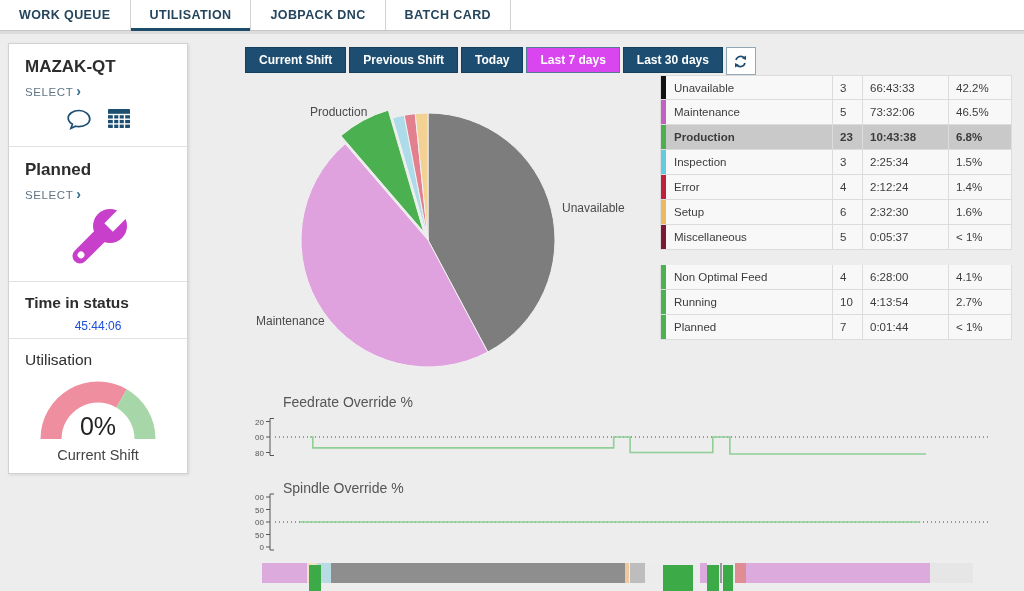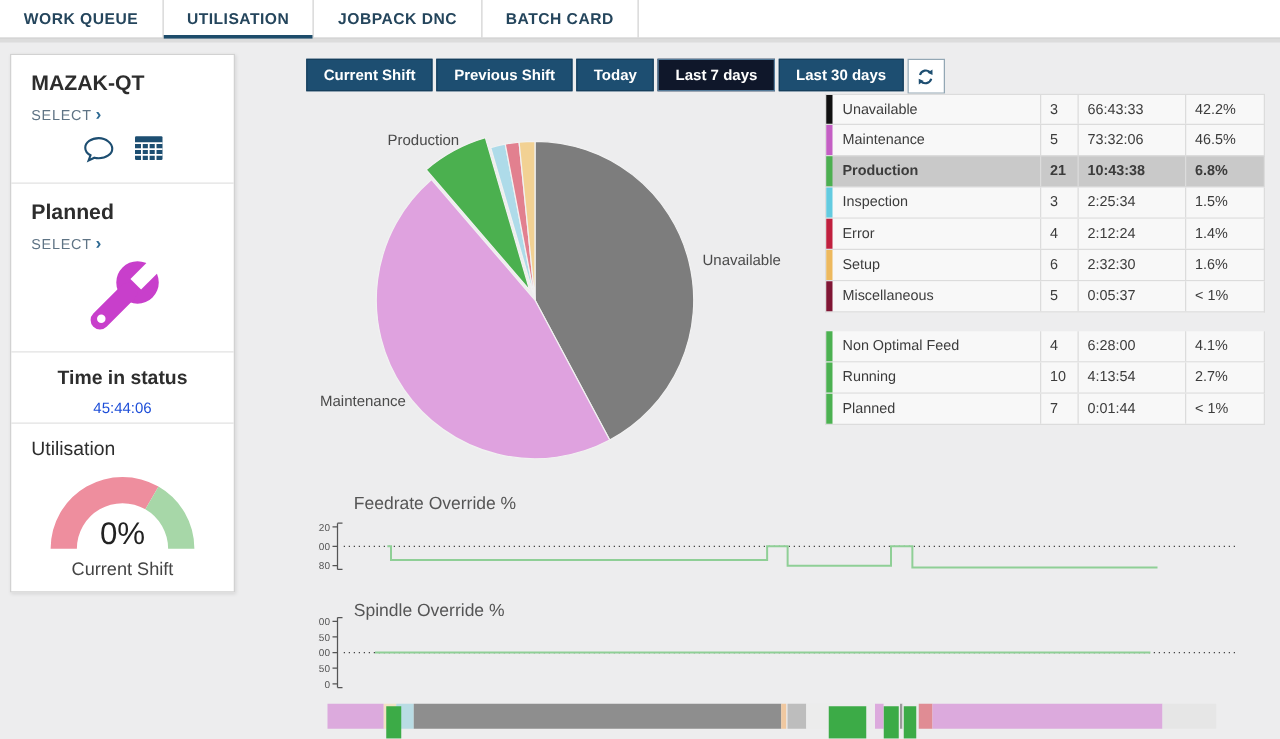--- a/index.html
+++ b/index.html
@@ -25,21 +25,21 @@
   .iconrow{display:flex;justify-content:center;gap:15px;margin-top:9px;}
   .iconrow svg{cursor:pointer;}
   .wrenchwrap{text-align:center;margin-top:0px;}
   .timeval{text-align:center;font-size:12px;color:#1d4ed8;margin-top:7px;}
   .gaugewrap{text-align:center;margin-top:4px;}
   .gaugecap{font-size:14.5px;color:#444;margin-top:-2px;}
 
   
   .toolbar{position:absolute;left:245px;top:47px;display:flex;gap:3px;}
   .tbtn{height:26px;padding:0 13px;background:#1d4e71;border:1px solid #163f5c;color:#fff;font-size:12px;font-weight:700;font-family:"Liberation Sans",sans-serif;cursor:pointer;white-space:nowrap;}
-  .tbtn.active{background:#0f172a;border-color:#547a98;}
+  .tbtn.active{background:#d946ef;border-color:#547a98;}
   .rbtn{width:28px;height:26px;background:#fff;border:1px solid #93a7b4;display:flex;align-items:center;justify-content:center;cursor:pointer;}
 
   
   .piewrap{position:absolute;left:250px;top:88px;width:400px;height:292px;}
   .callout{position:absolute;font-size:12px;color:#4a4a4a;white-space:nowrap;}
 
   
   .stable{position:absolute;left:660px;top:75px;width:352px;}
   .trow{display:grid;grid-template-columns:5px 166px 30px 86px 65px;height:25px;background:#f8f8f8;border:1px solid #dcdcdc;border-top:none;box-sizing:border-box;font-size:11.5px;color:#3c3c3c;align-items:stretch;cursor:pointer;}
   .trow:first-child{border-top:1px solid #dcdcdc;}
@@ -117,21 +117,21 @@
             <circle cx="0" cy="-17" r="17" fill="#c83fcb"></circle>
             <rect x="-6" y="-46" width="12" height="31" fill="#ffffff"></rect>
             <rect x="-7.5" y="-14" width="15" height="47" rx="7.5" fill="#c83fcb"></rect>
             <circle cx="0" cy="24" r="3.4" fill="#ffffff"></circle>
           </g>
         </svg>
       </div>
     </div>
 
     <div class="sec sec-time">
-      <h2 style="font-size:15.5px;margin:2px 0 0 0;text-align:center;">Time in status</h2>
+      <h2 style="font-size:15.5px;margin:2px 0 0 0;">Time in status</h2>
       <div class="timeval">45:44:06</div>
     </div>
 
     <div class="sec sec-util">
       <h2 style="font-size:15.5px;font-weight:400;margin:2px 0 0 0;">Utilisation</h2>
       <div class="gaugewrap">
         <svg id="gauge" width="134" height="72" viewBox="0 0 134 72">
             <path d="M 20 66 A 47 47 0 0 1 90.54261139195337 25.32143747810811" fill="none" stroke="#ee8e9e" stroke-width="21"></path>
             <path d="M 90.54261139195337 25.32143747810811 A 47 47 0 0 1 114 66" fill="none" stroke="#a7d7a8" stroke-width="21"></path>
             <text x="67" y="62" text-anchor="middle" font-size="25" fill="#222" font-family="Liberation Sans, sans-serif">0%</text>
@@ -182,21 +182,21 @@
       <div class="trow">
         <div class="cbar" style="background:#c45fc4"></div>
         <div class="cell">Maintenance</div>
         <div class="cell b">5</div>
         <div class="cell b">73:32:06</div>
         <div class="cell b">46.5%</div>
       </div>
       <div class="trow hl">
         <div class="cbar" style="background:#4caf50"></div>
         <div class="cell">Production</div>
-        <div class="cell b">21</div>
+        <div class="cell b">23</div>
         <div class="cell b">10:43:38</div>
         <div class="cell b">6.8%</div>
       </div>
       <div class="trow">
         <div class="cbar" style="background:#63cbe0"></div>
         <div class="cell">Inspection</div>
         <div class="cell b">3</div>
         <div class="cell b">2:25:34</div>
         <div class="cell b">1.5%</div>
       </div>

